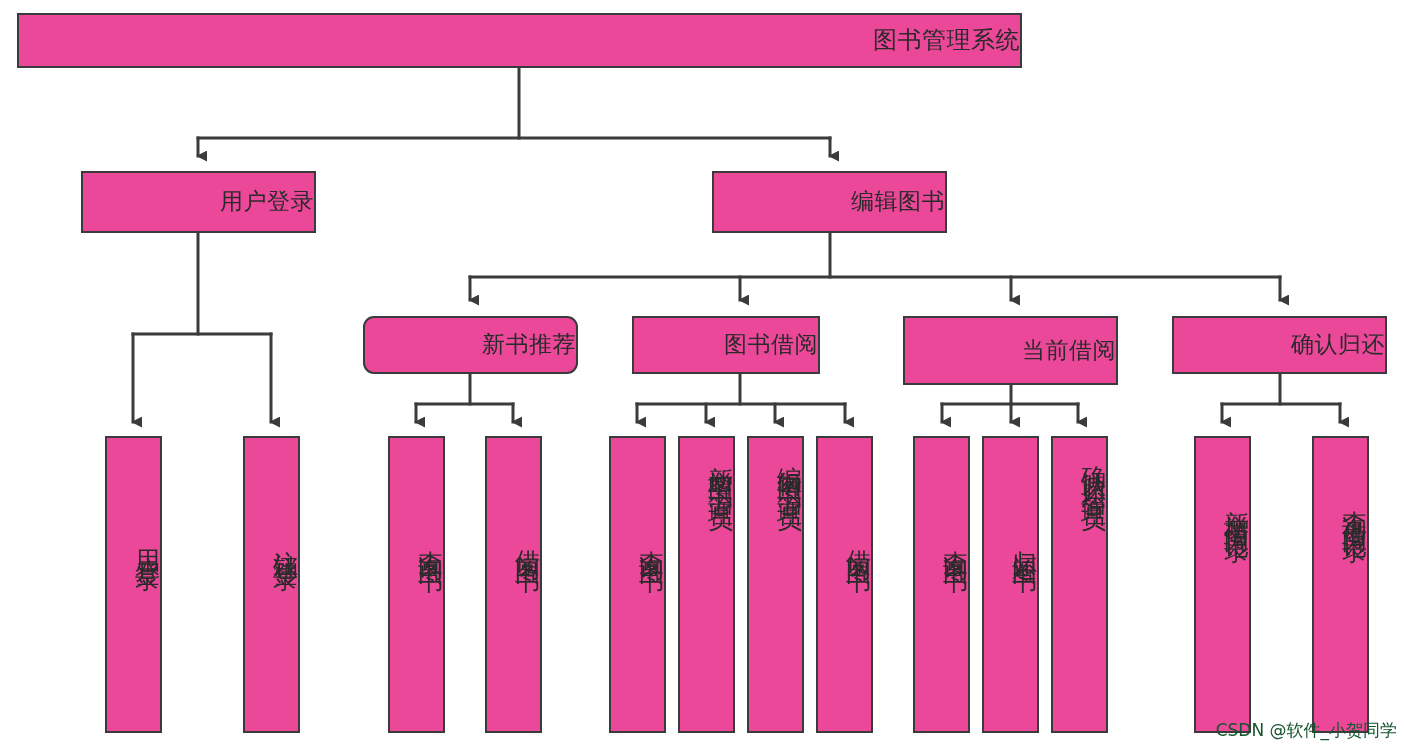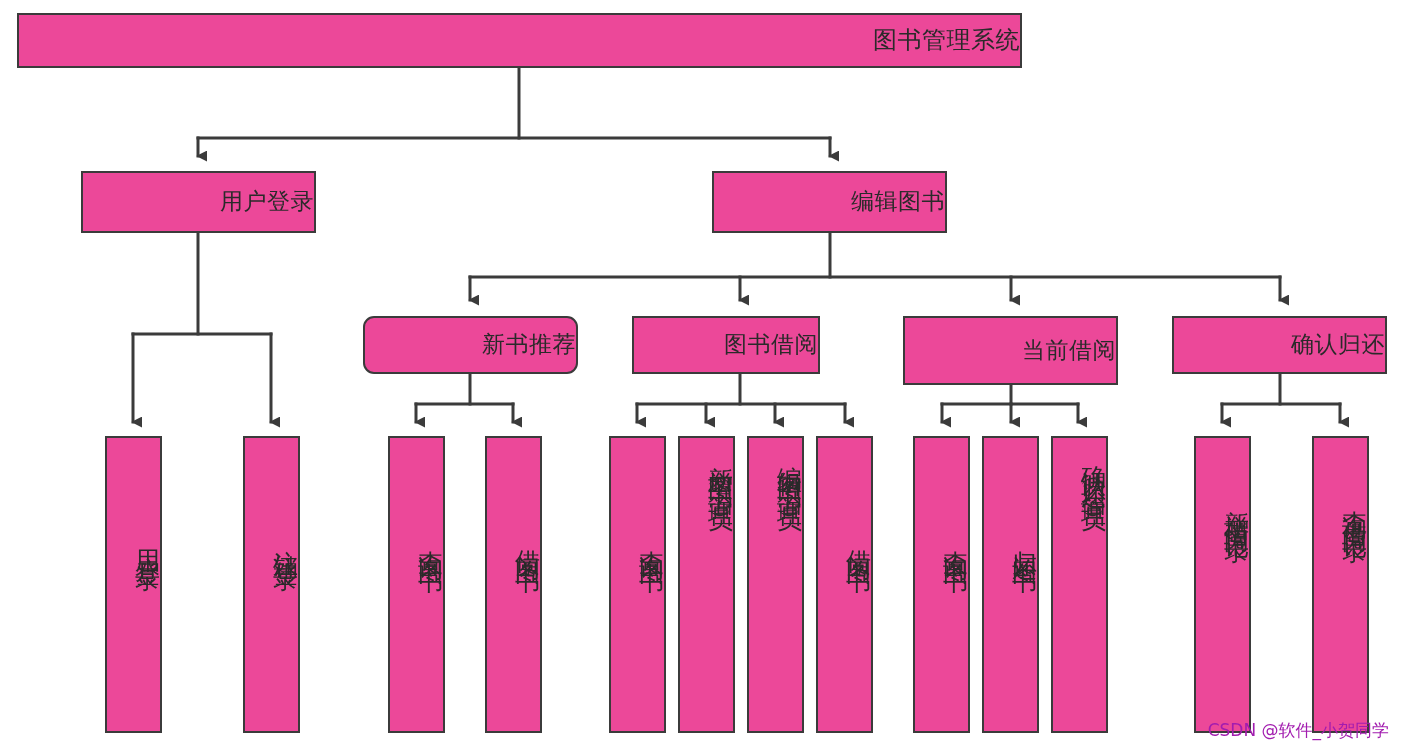--- a/index.html
+++ b/index.html
@@ -64,24 +64,24 @@
     line-height: 1;
     white-space: nowrap;
   }
   
   .node.vert.short { padding-top: 92px; }
   .node.vert.medium { padding-top: 52px; }
   .node.vert.tall { padding-top: 8px; }
 
   #watermark {
     position: absolute;
-    right: 16px;
+    right: 8px;
     bottom: 5px;
     font-size: 17px;
-    color: #a21caf;
+    color: #14532d;
     z-index: 5;
     white-space: nowrap;
     font-family: "DejaVu Sans", "Liberation Sans", sans-serif;
   }
 </style>
 </head>
 <body>
 
 <div id="diagram-root">
 

